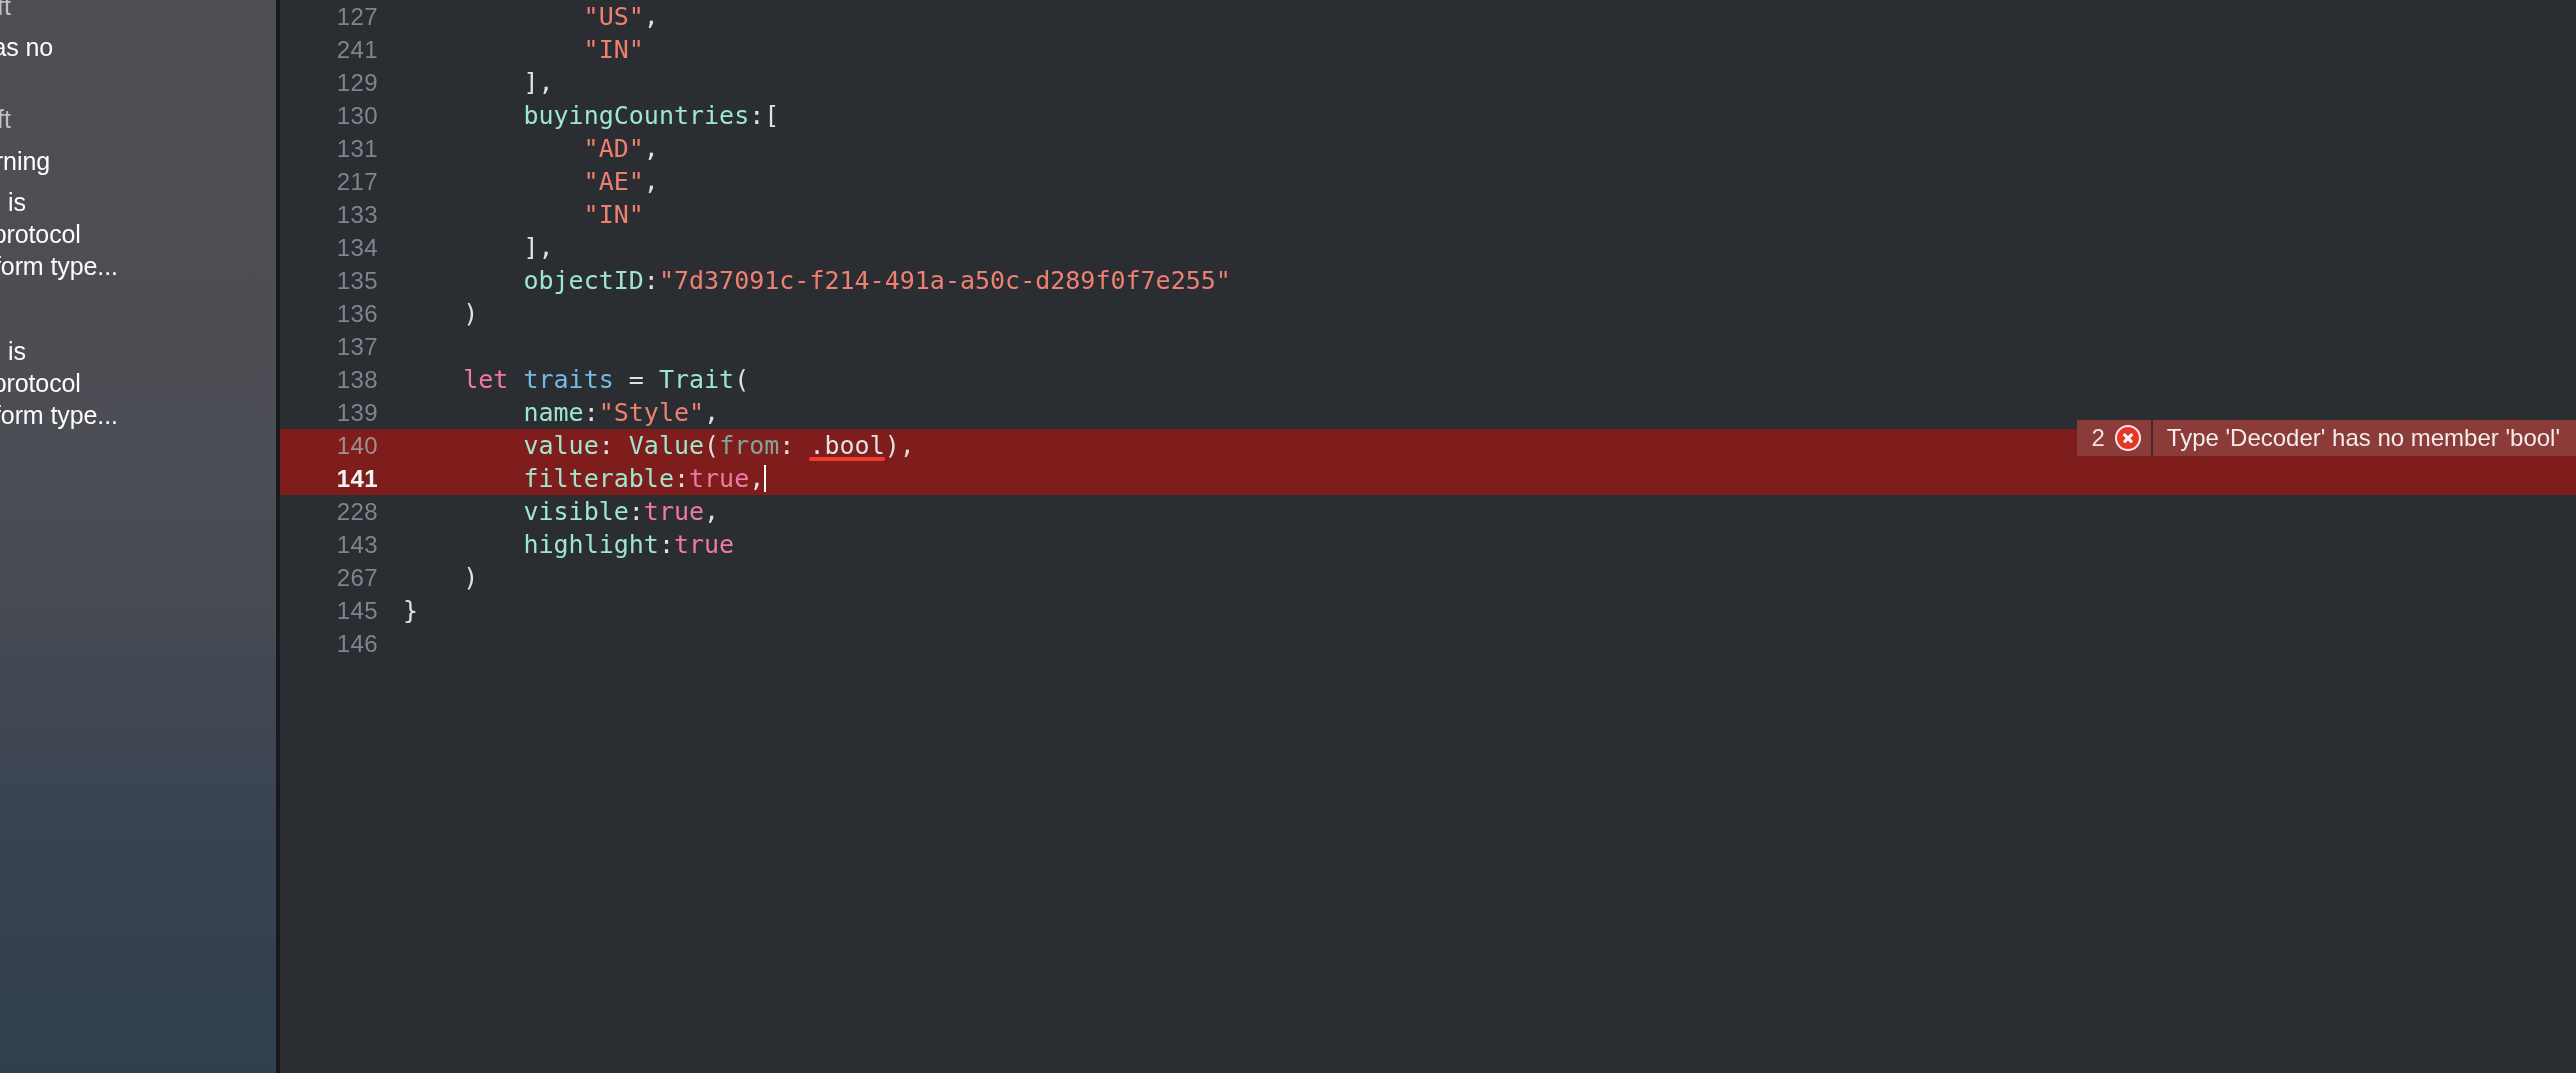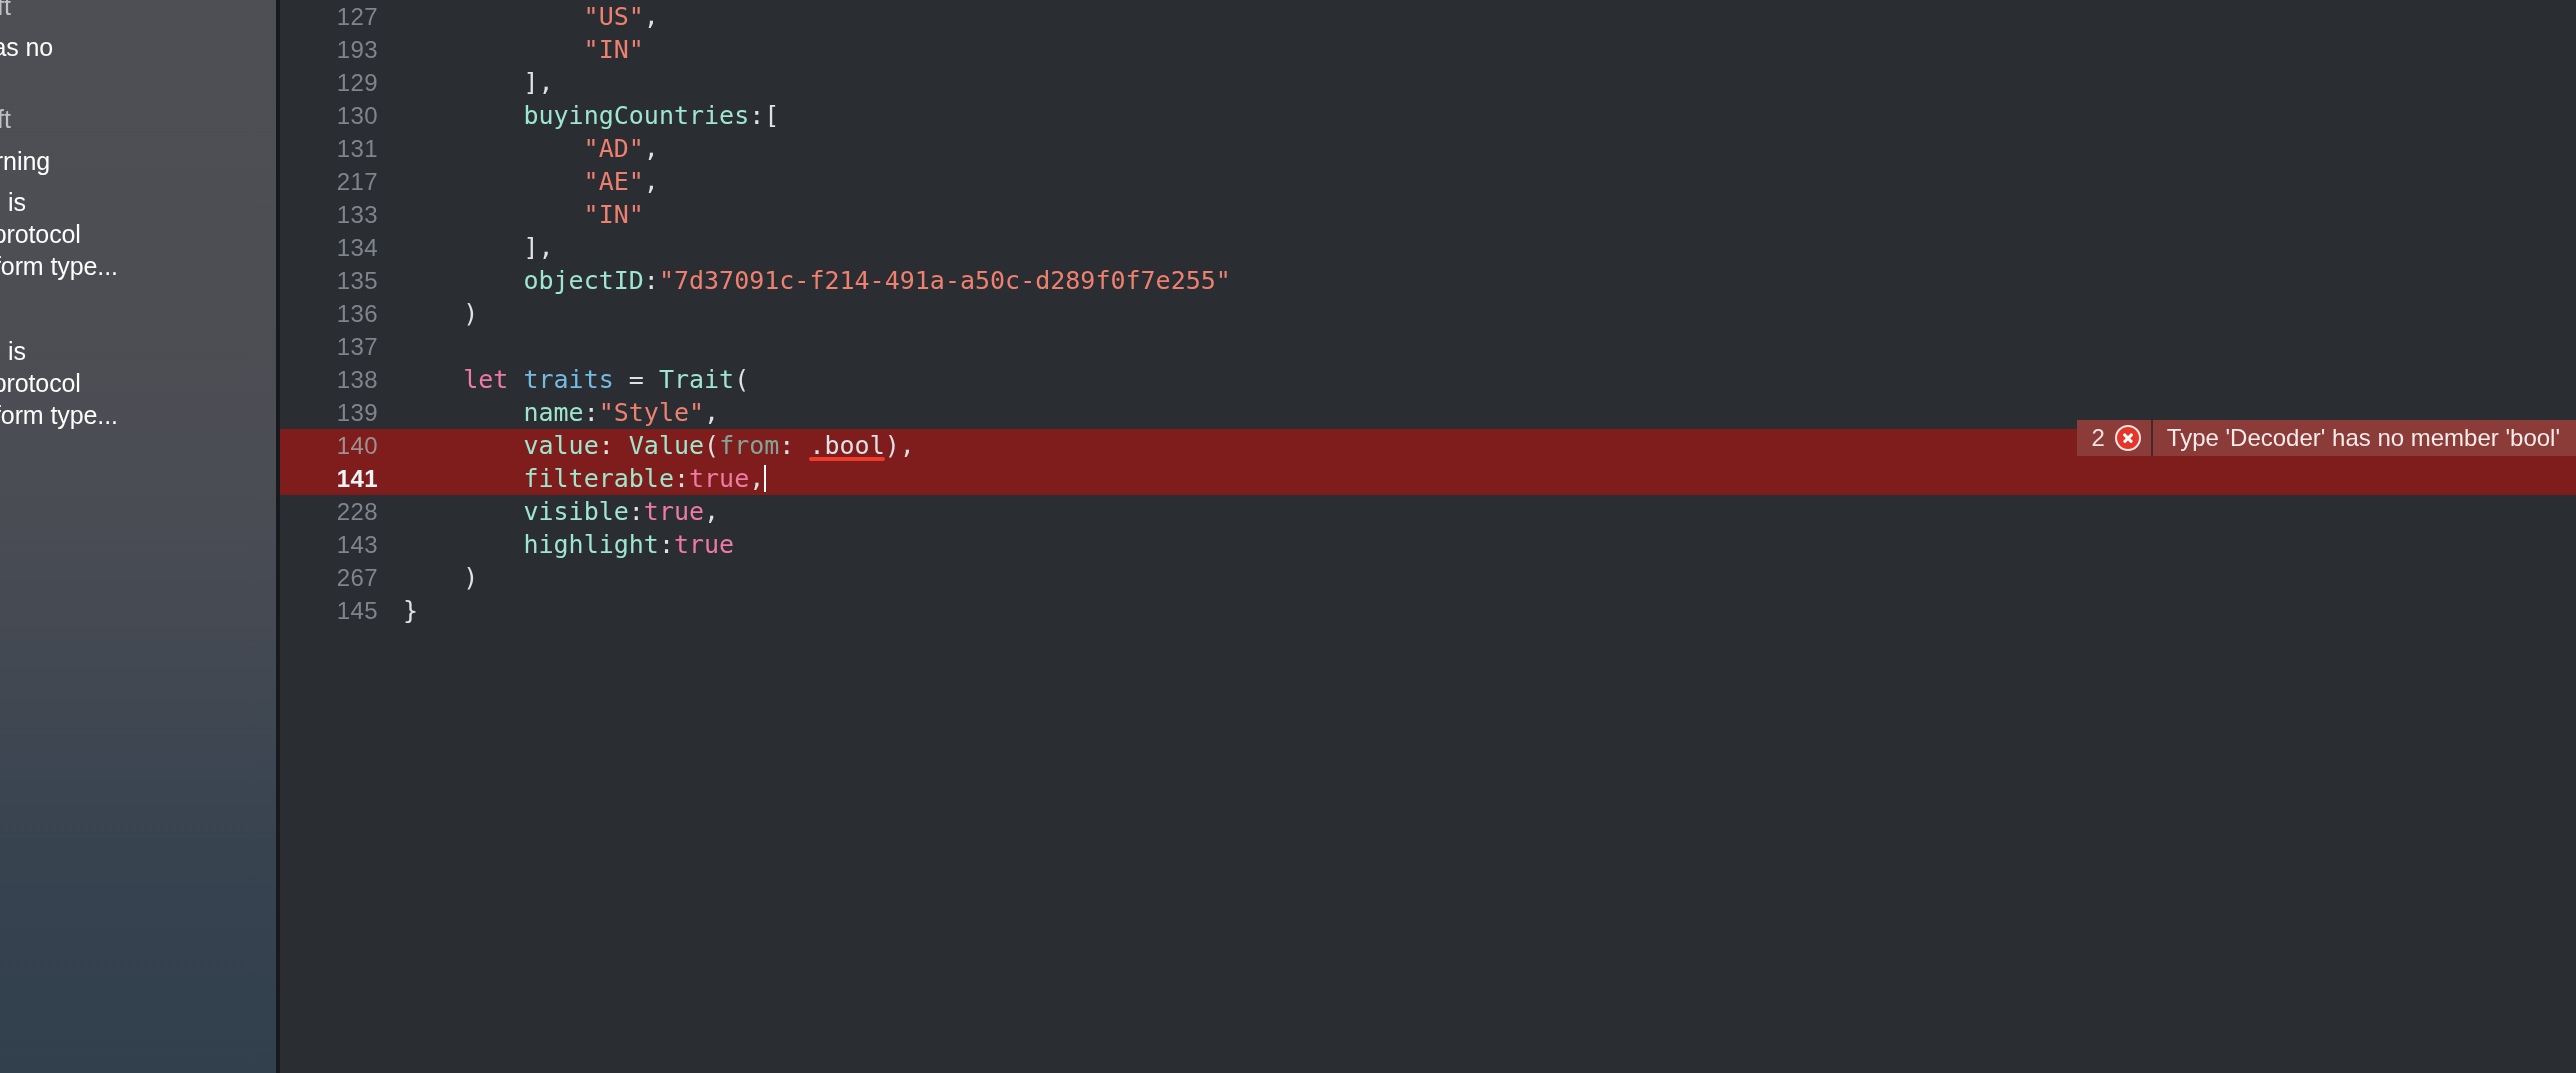--- a/index.html
+++ b/index.html
@@ -264,38 +264,39 @@
       <div class="nav-file">DataModel.swift</div>
 
     </div>
   </div>
 
   <div class="divider"></div>
 
   <div class="editor">
     <div class="code-area" id="code-area">
         <div class="line"><span class="ln">127</span><span class="code"><span class="t-str">            "US"</span><span class="t-plain">,</span></span></div>
-        <div class="line"><span class="ln">193</span><span class="code"><span class="t-str">            "IN"</span></span></div>
+        <div class="line"><span class="ln">241</span><span class="code"><span class="t-str">            "IN"</span></span></div>
         <div class="line"><span class="ln">129</span><span class="code"><span class="t-plain">        ],</span></span></div>
         <div class="line"><span class="ln">130</span><span class="code"><span class="t-plain">        </span><span class="t-prop">buyingCountries</span><span class="t-plain">:[</span></span></div>
         <div class="line"><span class="ln">131</span><span class="code"><span class="t-str">            "AD"</span><span class="t-plain">,</span></span></div>
         <div class="line"><span class="ln">217</span><span class="code"><span class="t-str">            "AE"</span><span class="t-plain">,</span></span></div>
         <div class="line"><span class="ln">133</span><span class="code"><span class="t-str">            "IN"</span></span></div>
         <div class="line"><span class="ln">134</span><span class="code"><span class="t-plain">        ],</span></span></div>
         <div class="line"><span class="ln">135</span><span class="code"><span class="t-plain">        </span><span class="t-prop">objectID</span><span class="t-plain">:</span><span class="t-str">"7d37091c-f214-491a-a50c-d289f0f7e255"</span></span></div>
         <div class="line"><span class="ln">136</span><span class="code"><span class="t-plain">    )</span></span></div>
         <div class="line"><span class="ln">137</span><span class="code"></span></div>
         <div class="line"><span class="ln">138</span><span class="code"><span class="t-plain">    </span><span class="t-kw">let</span><span class="t-plain"> </span><span class="t-var">traits</span><span class="t-plain"> = </span><span class="t-type">Trait</span><span class="t-plain">(</span></span></div>
         <div class="line"><span class="ln">139</span><span class="code"><span class="t-plain">        </span><span class="t-prop">name</span><span class="t-plain">:</span><span class="t-str">"Style"</span><span class="t-plain">,</span></span></div>
         <div class="line error"><span class="ln">140</span><span class="code"><span class="t-plain">        </span><span class="t-prop">value</span><span class="t-plain">: </span><span class="t-type">Value</span><span class="t-plain">(</span><span class="t-param">from</span><span class="t-plain">: </span><span class="t-member squiggle">.bool</span><span class="t-plain">),</span></span></div>
         <div class="line current"><span class="ln">141</span><span class="code"><span class="t-plain">        </span><span class="t-prop">filterable</span><span class="t-plain">:</span><span class="t-kw">true</span><span class="t-plain">,</span><span class="caret"></span></span></div>
         <div class="line"><span class="ln">228</span><span class="code"><span class="t-plain">        </span><span class="t-prop">visible</span><span class="t-plain">:</span><span class="t-kw">true</span><span class="t-plain">,</span></span></div>
         <div class="line"><span class="ln">143</span><span class="code"><span class="t-plain">        </span><span class="t-prop">highlight</span><span class="t-plain">:</span><span class="t-kw">true</span></span></div>
         <div class="line"><span class="ln">267</span><span class="code"><span class="t-plain">    )</span></span></div>
         <div class="line"><span class="ln">145</span><span class="code"><span class="t-plain">}</span></span></div>
+        <div class="line"><span class="ln">146</span><span class="code"></span></div>
       </div>
 
     <div class="err-badge">
       <div class="err-count">
         <span class="num">2</span>
         <span class="err-icon"></span>
       </div>
       <div class="err-text">Type 'Decoder' has no member 'bool'</div>
     </div>
   </div>

